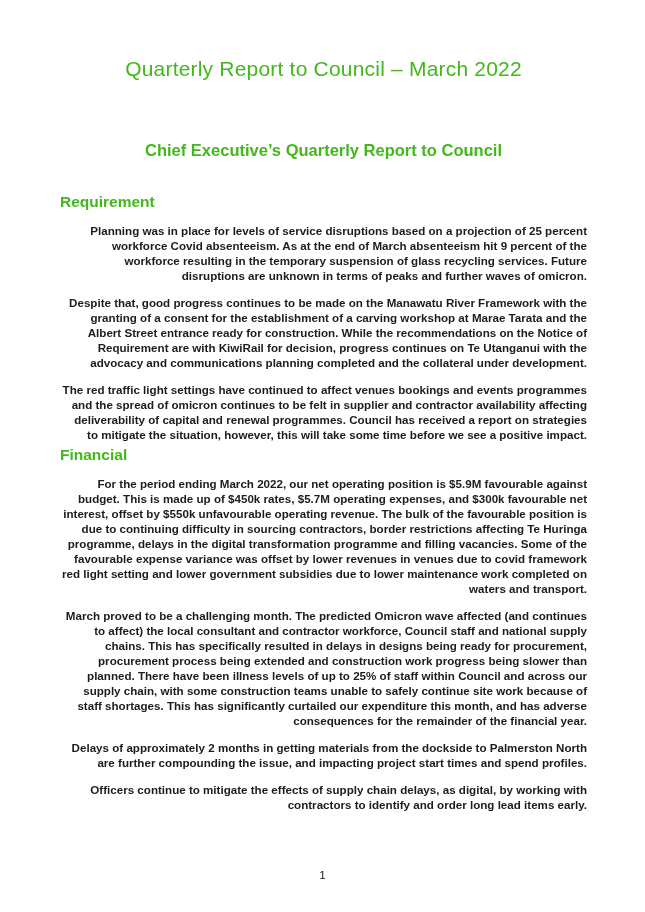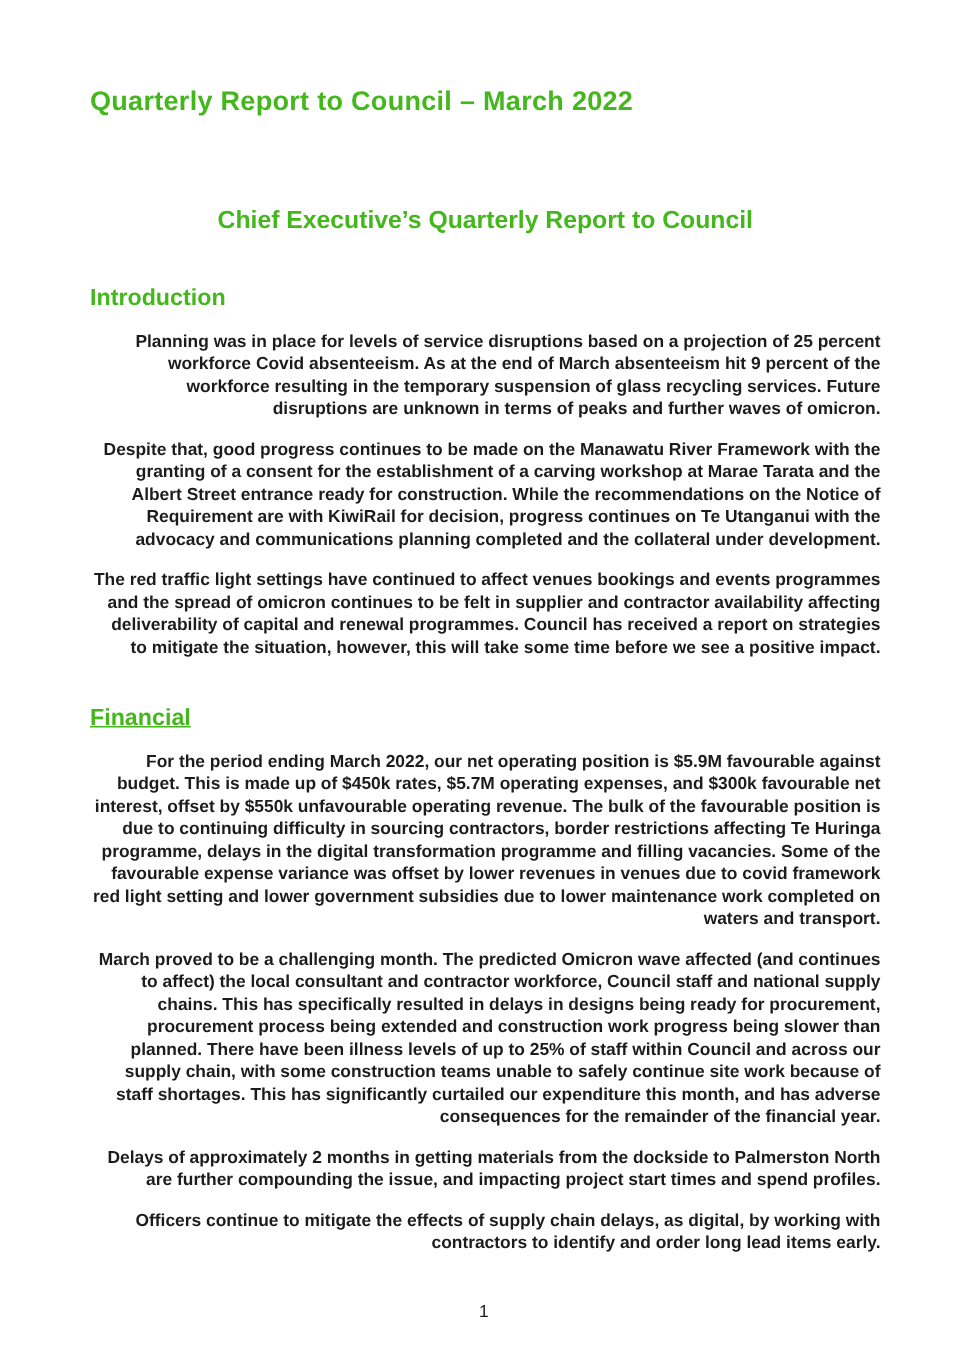--- a/index.html
+++ b/index.html
@@ -17,44 +17,44 @@
     box-sizing: border-box;
   }
   .content {
     position: absolute;
     left: 60px;
     right: 58px;
     top: 0;
   }
   .doc-title {
     margin: 57px 0 0 0;
-    font-size: 18px;
-    font-weight: bold;
+    font-size: 21px;
+    font-weight: normal;
     letter-spacing: 0.2px;
     color: var(--accent);
-    text-align: left;
+    text-align: center;
   }
   .doc-subtitle {
     margin: 1px;
     font-size: 16.5px;
     font-weight: bold;
     color: var(--accent);
     text-align: center;
   }
   .doc-subtitle.first { margin-top: 60px; }
   .doc-subtitle.second { margin-top: 27px; }
   .section-heading {
     margin: 0;
     font-size: 15.5px;
     font-weight: bold;
     color: var(--accent);
     text-align: left;
   }
   .section-heading.intro { margin-top: 33px; }
-  .section-heading.financial { margin-top: 31px; text-decoration: underline; }
+  .section-heading.financial { margin-top: 4px; }
   .para {
     margin: 12px 0 0 0;
     font-size: 11.6px;
     line-height: 15px;
     color: #1c1c1c;
     text-align: right;
     font-weight: bold;
   }
   .page-number {
     position: absolute;
@@ -70,21 +70,21 @@
 <body>
 
 <div class="page">
   <div class="content">
 
     <h1 class="doc-title">Quarterly Report to Council – March 2022</h1>
 
     <h2 class="doc-subtitle first">Chief Executive’s Quarterly Report to Council</h2>
 
 
-    <h3 class="section-heading intro">Introduction</h3>
+    <h3 class="section-heading intro">Requirement</h3>
 
     <p class="para">Planning was in place for levels of service disruptions based on a projection of 25 percent workforce Covid absenteeism.  As at the end of March absenteeism hit 9 percent of the workforce resulting in the temporary suspension of glass recycling services.  Future disruptions are unknown in terms of peaks and further waves of omicron.</p>
 
     <p class="para">Despite that, good progress continues to be made on the Manawatu River Framework with the granting of a consent for the establishment of a carving workshop at Marae Tarata and the Albert Street entrance ready for construction.  While the recommendations on the Notice of Requirement are with KiwiRail for decision, progress continues on Te Utanganui with the advocacy and communications planning completed and the collateral under development.</p>
 
     <p class="para">The red traffic light settings have continued to affect venues bookings and events programmes and the spread of omicron continues to be felt in supplier and contractor availability affecting deliverability of capital and renewal programmes.  Council has received a report on strategies to mitigate the situation, however, this will take some time before we see a positive impact.</p>
 
     <h3 class="section-heading financial">Financial</h3>
 
     <p class="para">For the period ending March 2022, our net operating position is $5.9M favourable against budget.  This is made up of $450k rates, $5.7M operating expenses, and $300k favourable net interest, offset by $550k unfavourable operating revenue.  The bulk of the favourable position is due to continuing difficulty in sourcing contractors, border restrictions affecting Te Huringa programme, delays in the digital transformation programme and filling vacancies. Some of the favourable expense variance was offset by lower revenues in venues due to covid framework red light setting and lower government subsidies due to lower maintenance work completed on waters and transport.</p>

